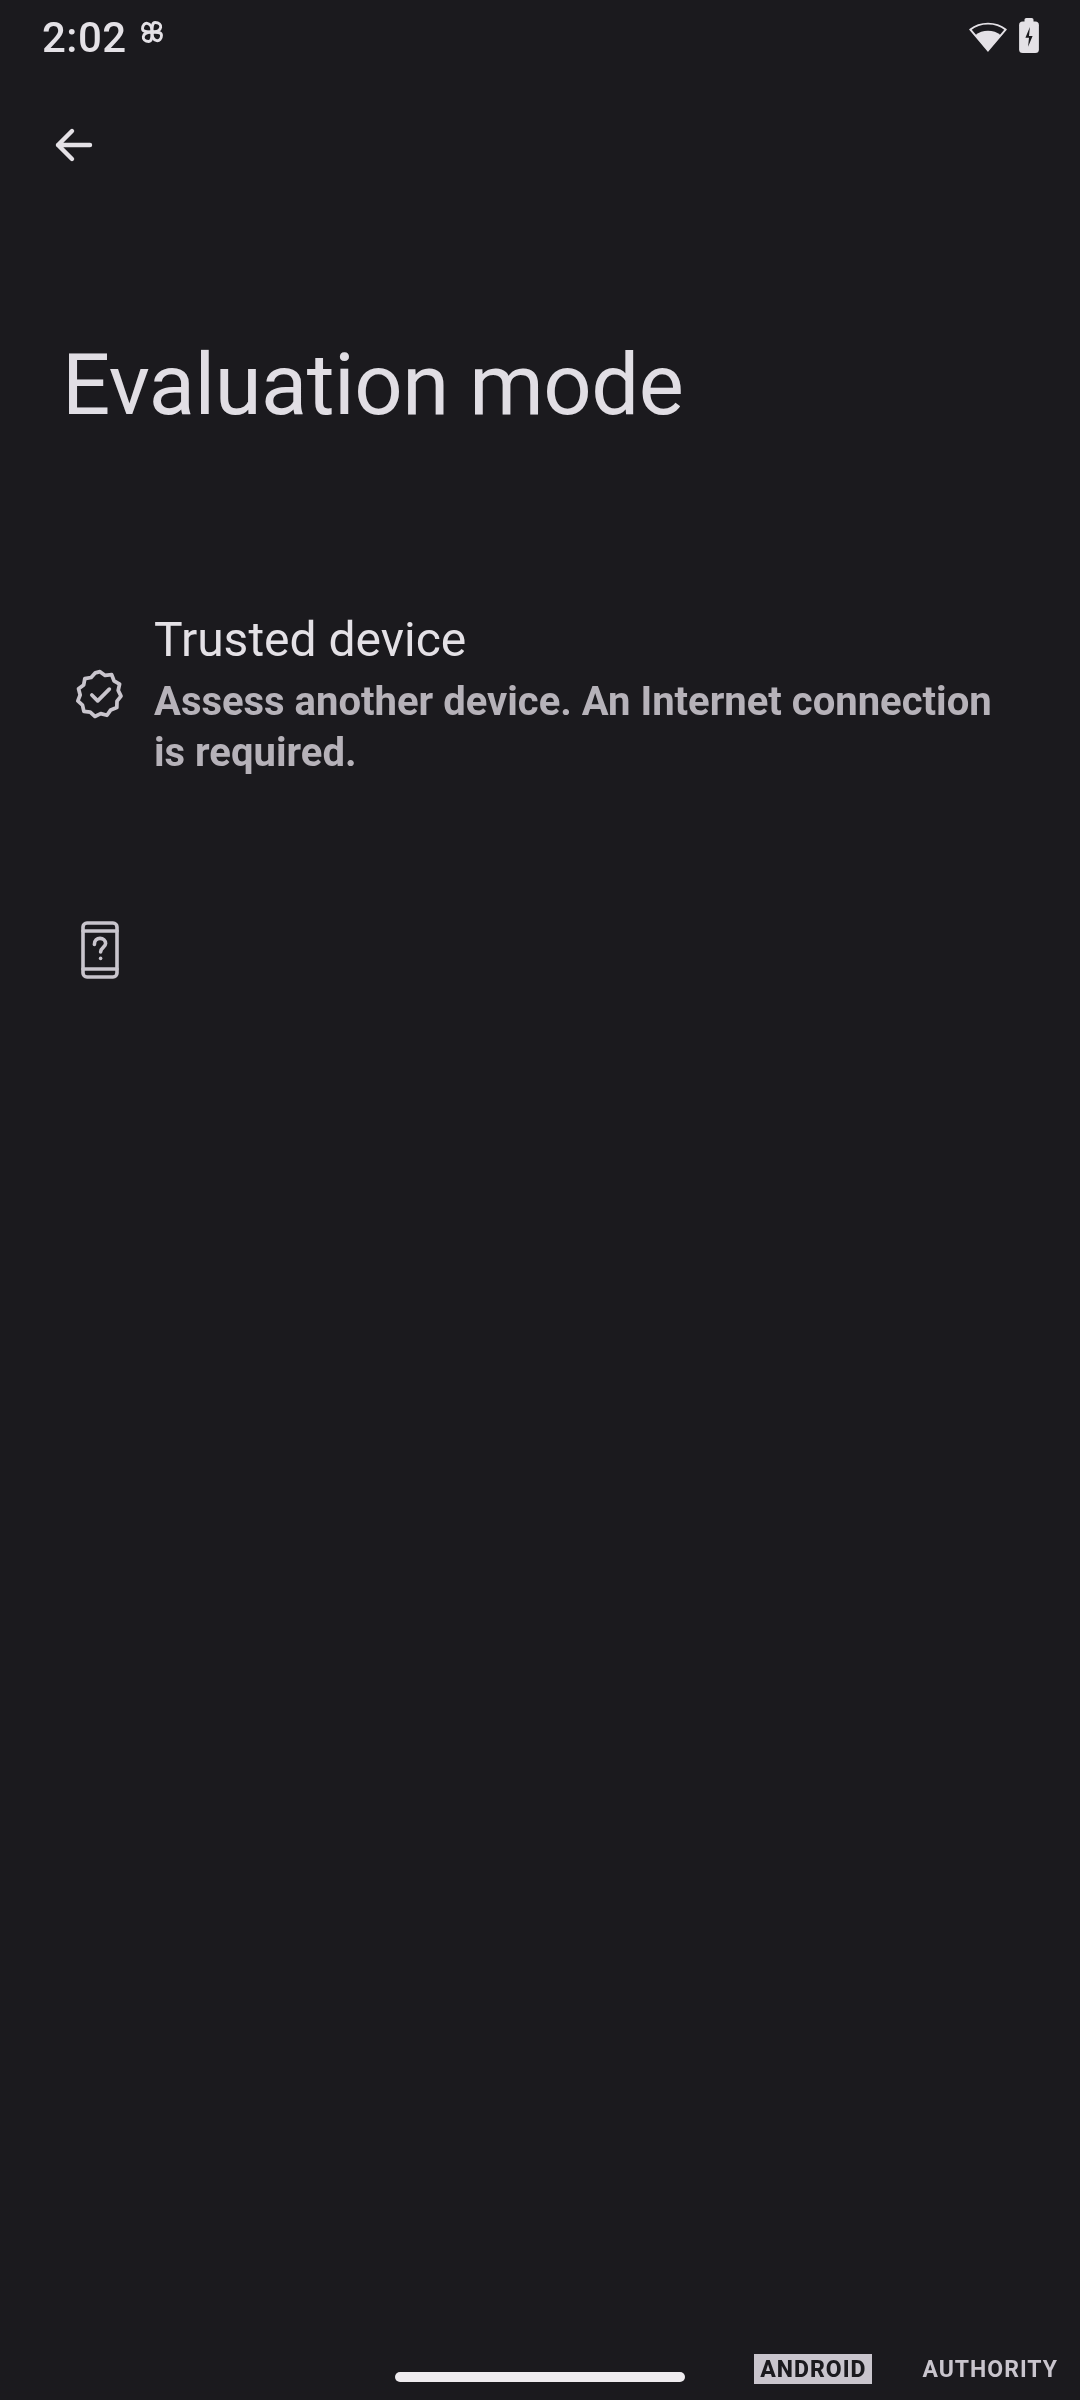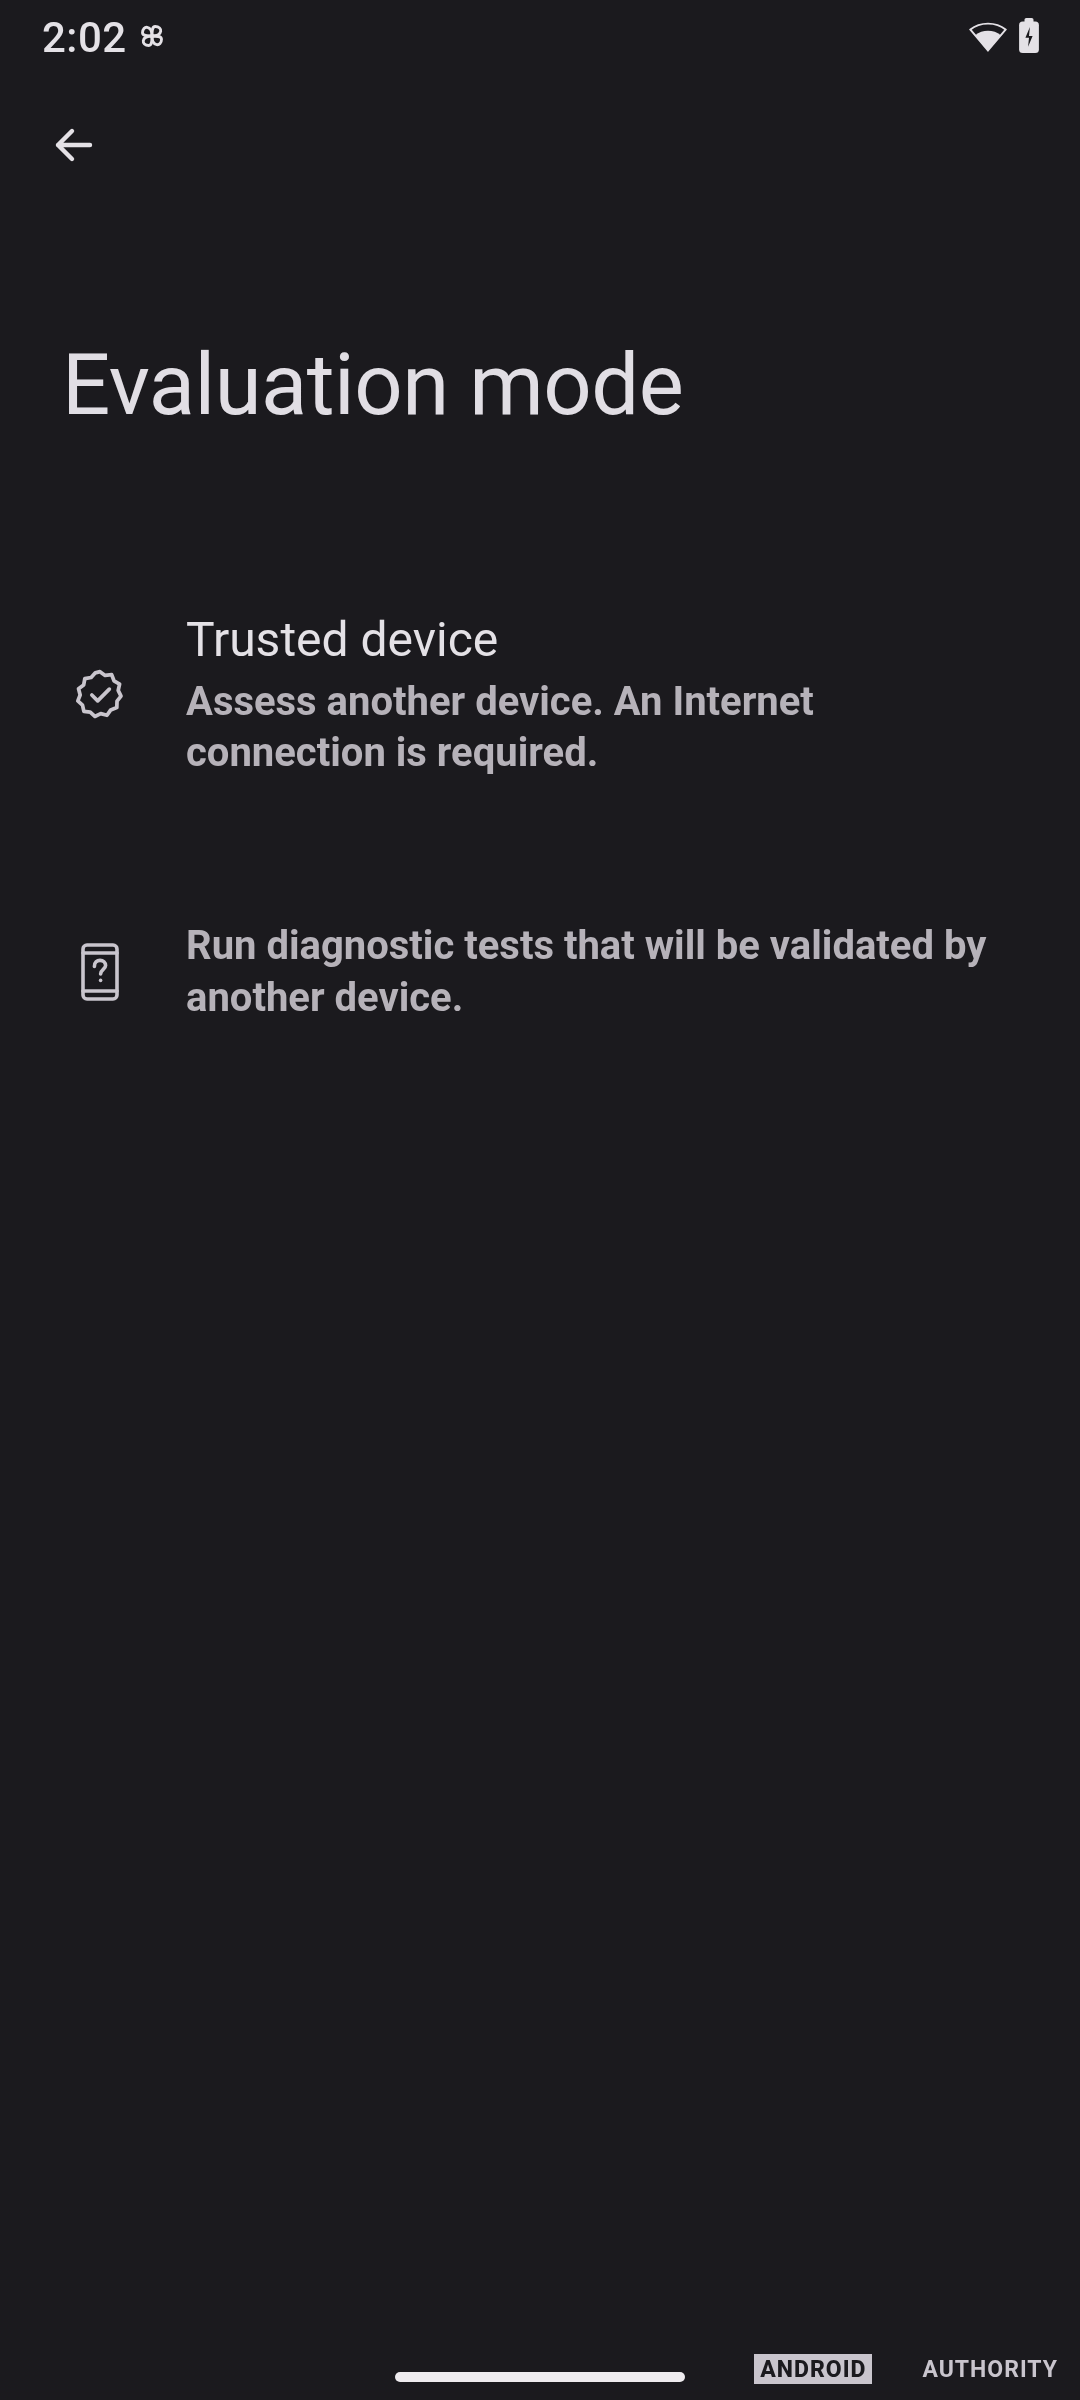--- a/index.html
+++ b/index.html
@@ -18,21 +18,21 @@
   }
   .status-bar {
     height: 75px;
     display: flex;
     align-items: center;
     justify-content: space-between;
     padding: 0 40px 0 42px;
   }
   .status-left {
     display: flex;
-    align-items: center;
+    align-items: flex-start;
     gap: 6px;
   }
   .status-time {
     font-size: 42px;
     font-weight: 500;
     color: #e4e1e6;
     letter-spacing: 0.5px;
   }
   .status-right {
     display: flex;
@@ -63,21 +63,21 @@
     letter-spacing: -0.5px;
   }
   .options {
     padding-top: 110px;
   }
   .option-item {
     display: flex;
     align-items: center;
     padding: 26px 60px 26px 70px;
     cursor: pointer;
-    gap: 56px;
+    gap: 24px;
     margin-bottom: 90px;
   }
   .option-icon {
     width: 60px;
     height: 60px;
     flex: 0 0 60px;
     display: flex;
     align-items: center;
     justify-content: center;
     color: #c9c5cd;
@@ -191,21 +191,20 @@
     <div class="option-icon">
       <svg width="48" height="60" viewBox="0 0 20 30" fill="none" stroke="#c9c5cd" stroke-width="1.8" stroke-linejoin="round" stroke-linecap="round">
         <rect x="1.5" y="1.5" width="17" height="27" rx="2"></rect>
         <line x1="1.5" y1="5.5" x2="18.5" y2="5.5"></line>
         <line x1="1.5" y1="24.5" x2="18.5" y2="24.5"></line>
         <path d="M7.2 12.2 C7.2 10.2 8.5 9.2 10 9.2 C11.6 9.2 12.8 10.2 12.8 11.8 C12.8 13.6 10.3 13.9 10.3 16"></path>
         <circle cx="10.3" cy="19.2" r="0.9" fill="#c9c5cd" stroke="none"></circle>
       </svg>
     </div>
     <div class="option-text">
-      <div class="option-desc">Run diagnostic tests that will be validated by another device.</div>
     </div>
   </div>
 
 </div>
 
 <div class="watermark">
   <span class="wm-android">ANDROID</span>
   <span class="wm-authority">AUTHORITY</span>
 </div>
 

